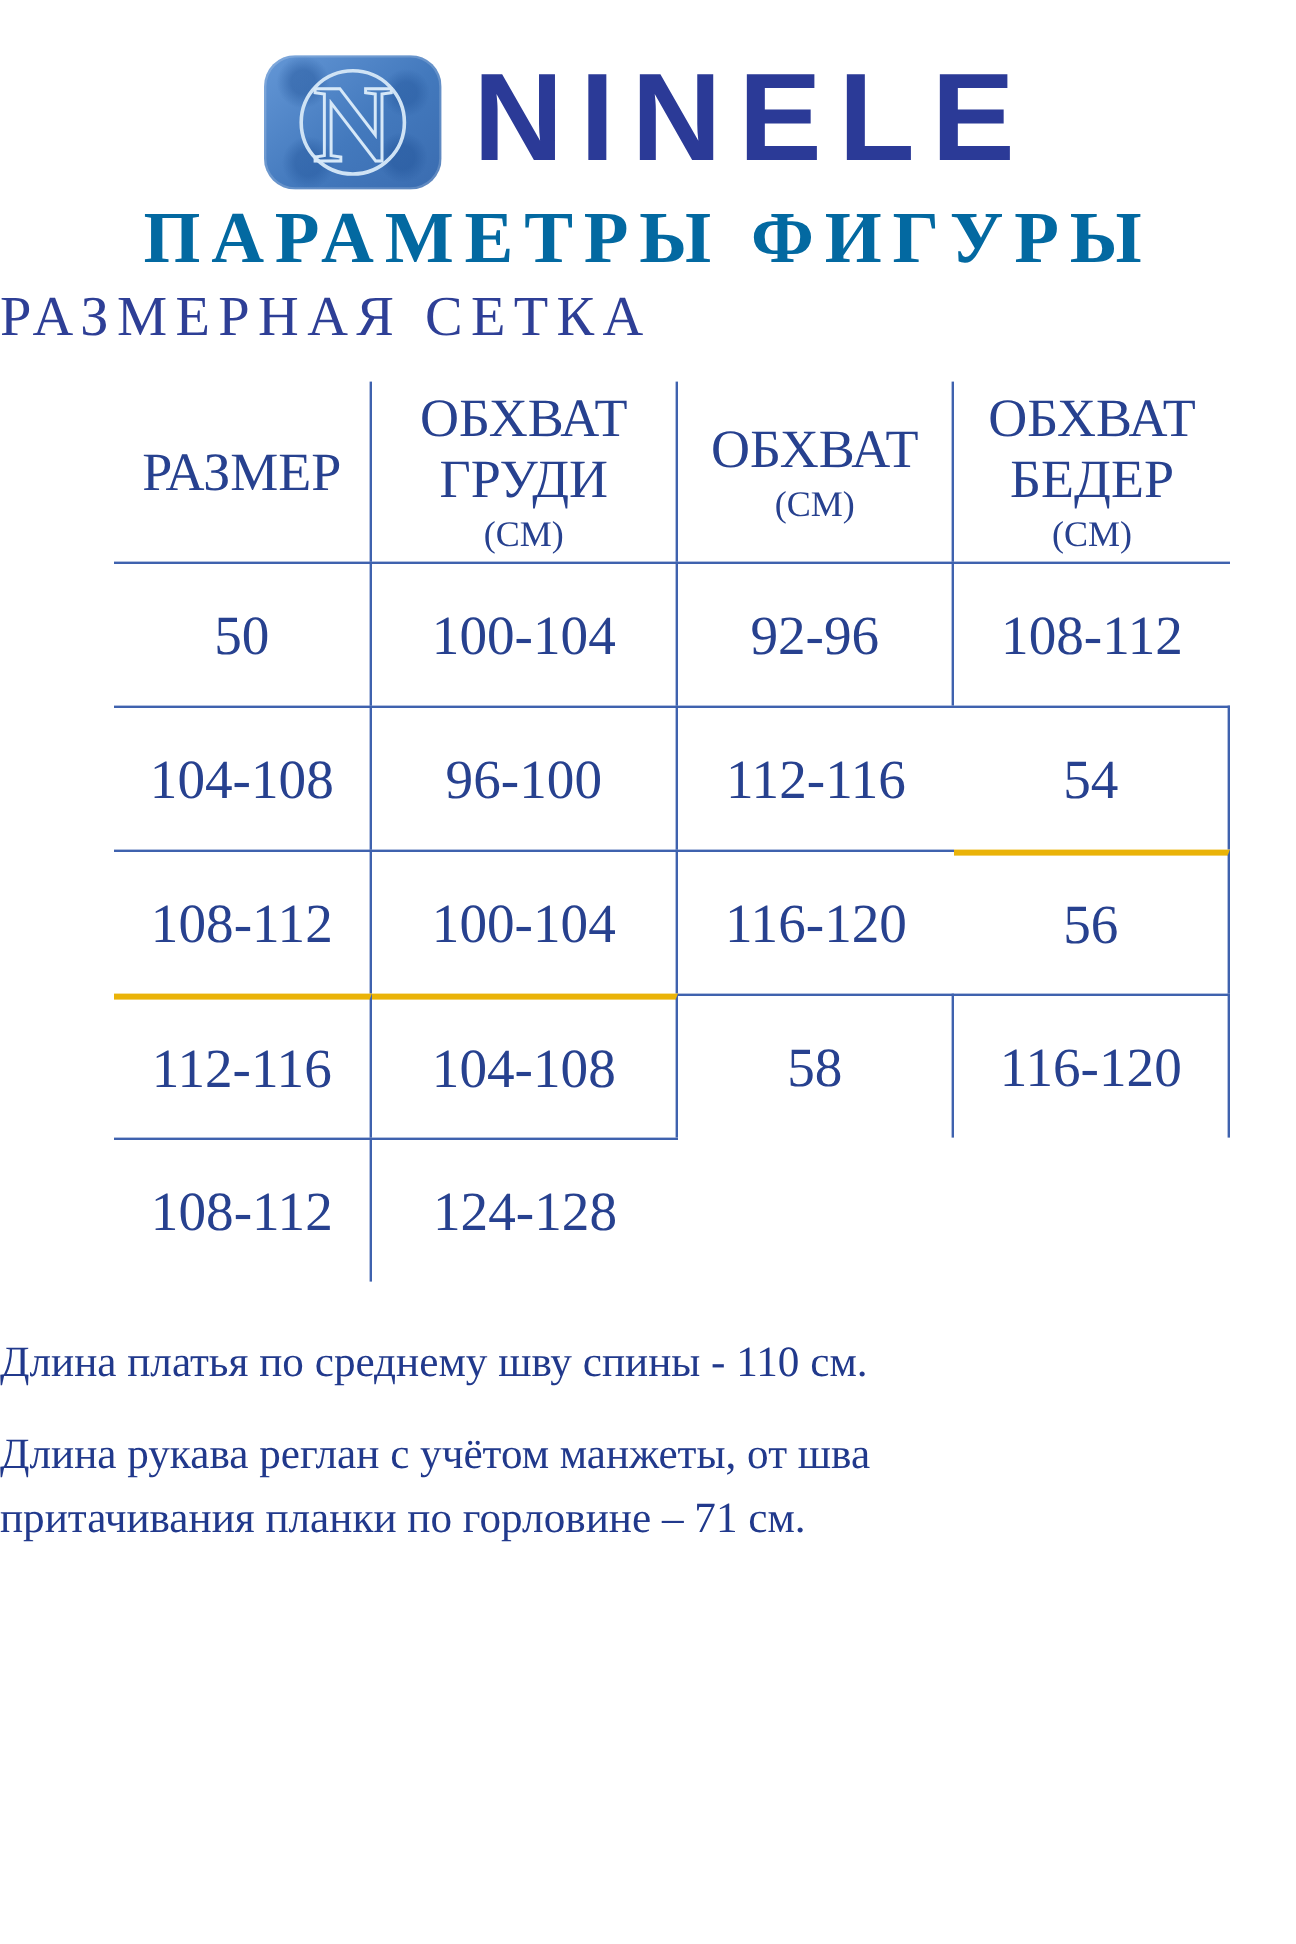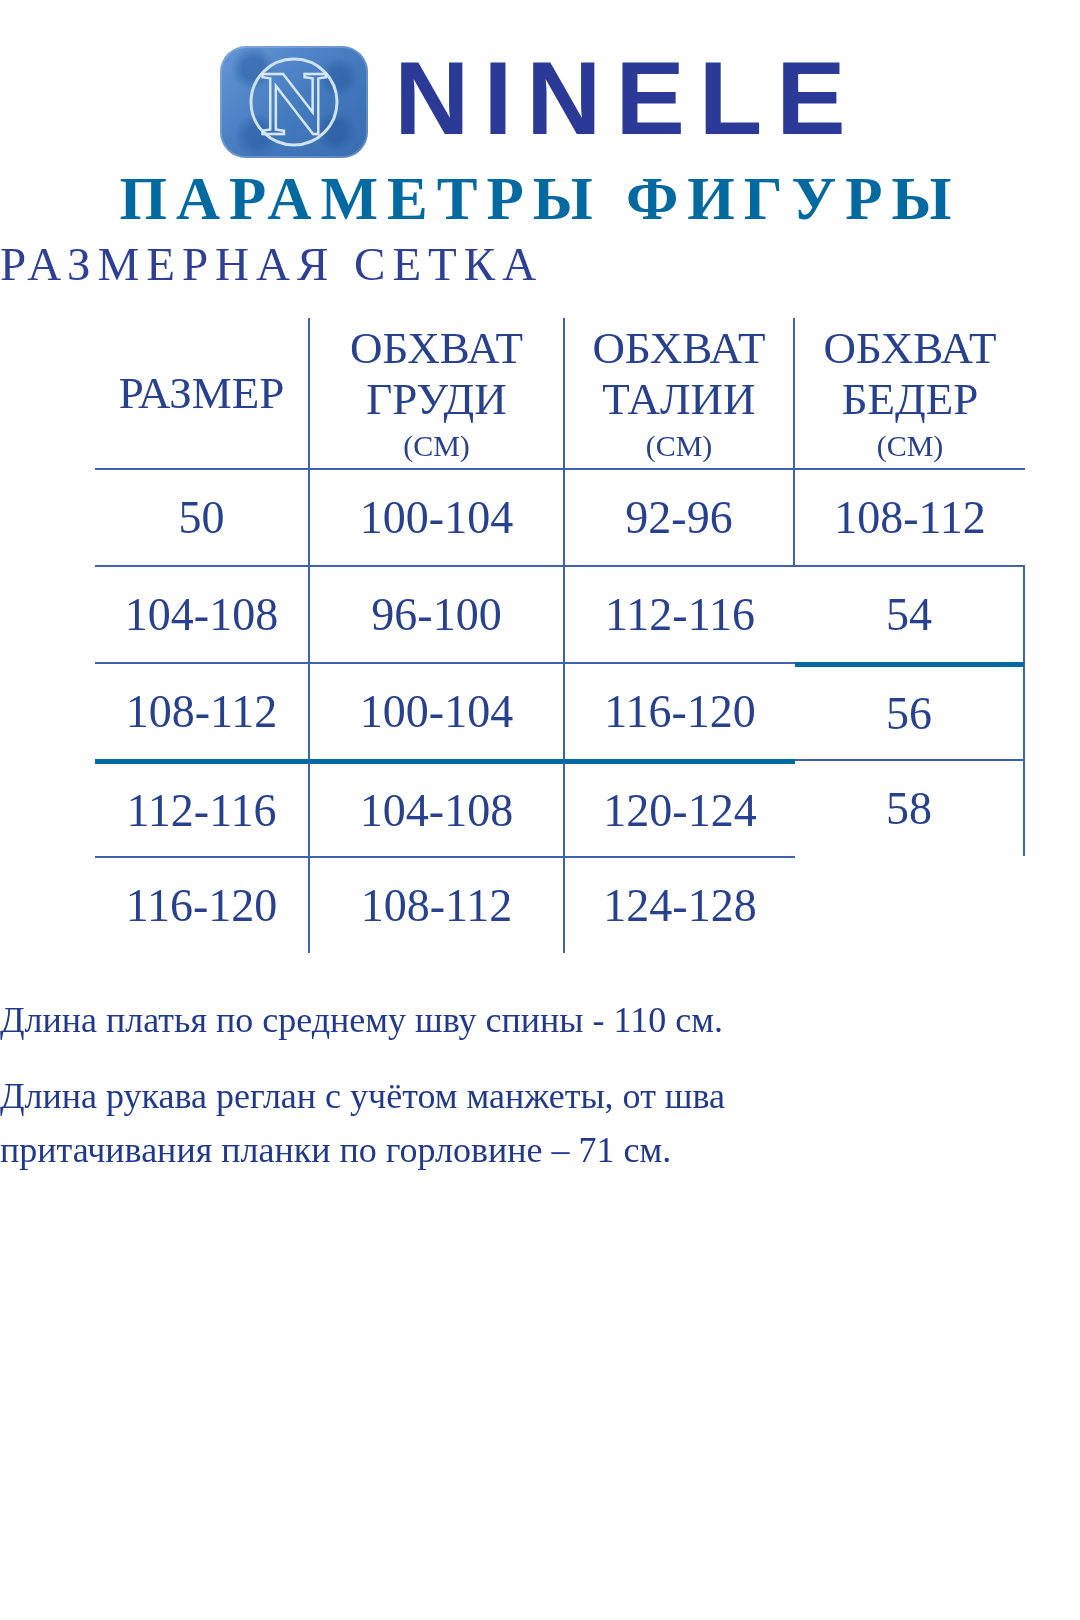--- a/index.html
+++ b/index.html
@@ -66,32 +66,32 @@
   .size-table{
     display:grid;
     grid-template-columns:215px 255px 230px 230px;
     margin:30px 0 0 95px;
     color:#27418f;
     box-sizing:border-box;
   }
   .size-table *{box-sizing:border-box;}
   .c{
     display:flex;align-items:center;justify-content:center;
-    font-size:46px;height:97px;
+    font-size:46px;height:120px;
   }
   .h{
     height:150px;
     flex-direction:column;
     line-height:1.12;
     font-size:45px;
   }
   .unit{font-size:30px;margin-top:5px;}
   .vb{border-right:2px solid #3f62ae;}
   .tb{border-top:2px solid #3f62ae;}
-  .tbk{border-top:5px solid #0369a1;}
+  .tbk{border-top:5px solid #eab308;}
   
   .notes{
     margin-top:40px;
     color:#21398c;
     font-size:36px;
   }
   .notes .note{margin:0 0 22px;line-height:1.5;}
 </style>
 </head>
 <body>
@@ -115,21 +115,20 @@
   <div class="size-table">
 
     <div class="c h vb">РАЗМЕР</div>
     <div class="c h vb">
       <div>ОБХВАТ</div>
       <div>ГРУДИ</div>
       <div class="unit">(СМ)</div>
     </div>
     <div class="c h vb">
       <div>ОБХВАТ</div>
-      <div>ТАЛИИ</div>
       <div class="unit">(СМ)</div>
     </div>
     <div class="c h">
       <div>ОБХВАТ</div>
       <div>БЕДЕР</div>
       <div class="unit">(СМ)</div>
     </div>
 
     <div class="c vb tb">50</div>
     <div class="c vb tb">100-104</div>
@@ -141,21 +140,20 @@
     <div class="c tb">112-116</div>
 
     <div class="c vb tb">54</div>
     <div class="c vb tb">108-112</div>
     <div class="c vb tb">100-104</div>
     <div class="c tb">116-120</div>
 
     <div class="c vb tbk">56</div>
     <div class="c vb tbk">112-116</div>
     <div class="c vb tbk">104-108</div>
-    <div class="c tbk">120-124</div>
 
     <div class="c vb tb">58</div>
     <div class="c vb tb">116-120</div>
     <div class="c vb tb">108-112</div>
     <div class="c tb">124-128</div>
 
   </div>
 
   <div class="notes">
     <p class="note">Длина платья по среднему шву спины - 110 см.</p>

